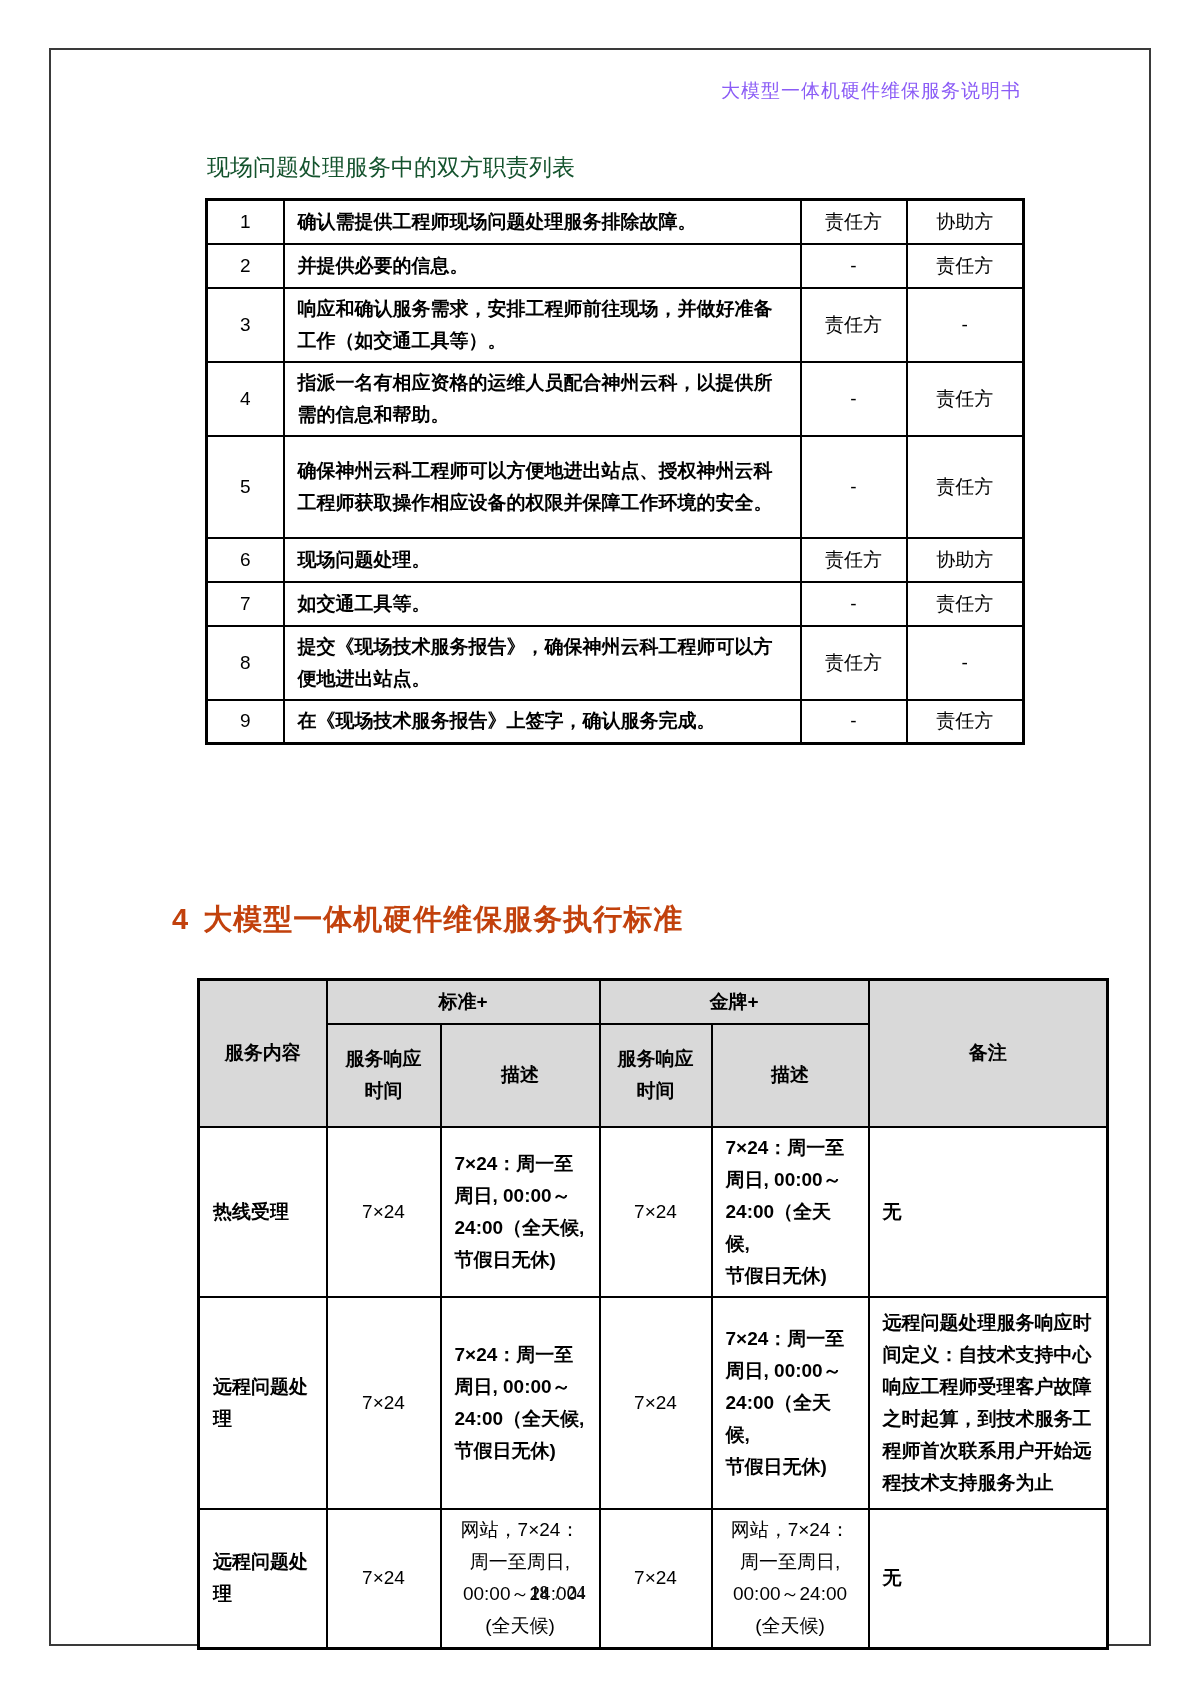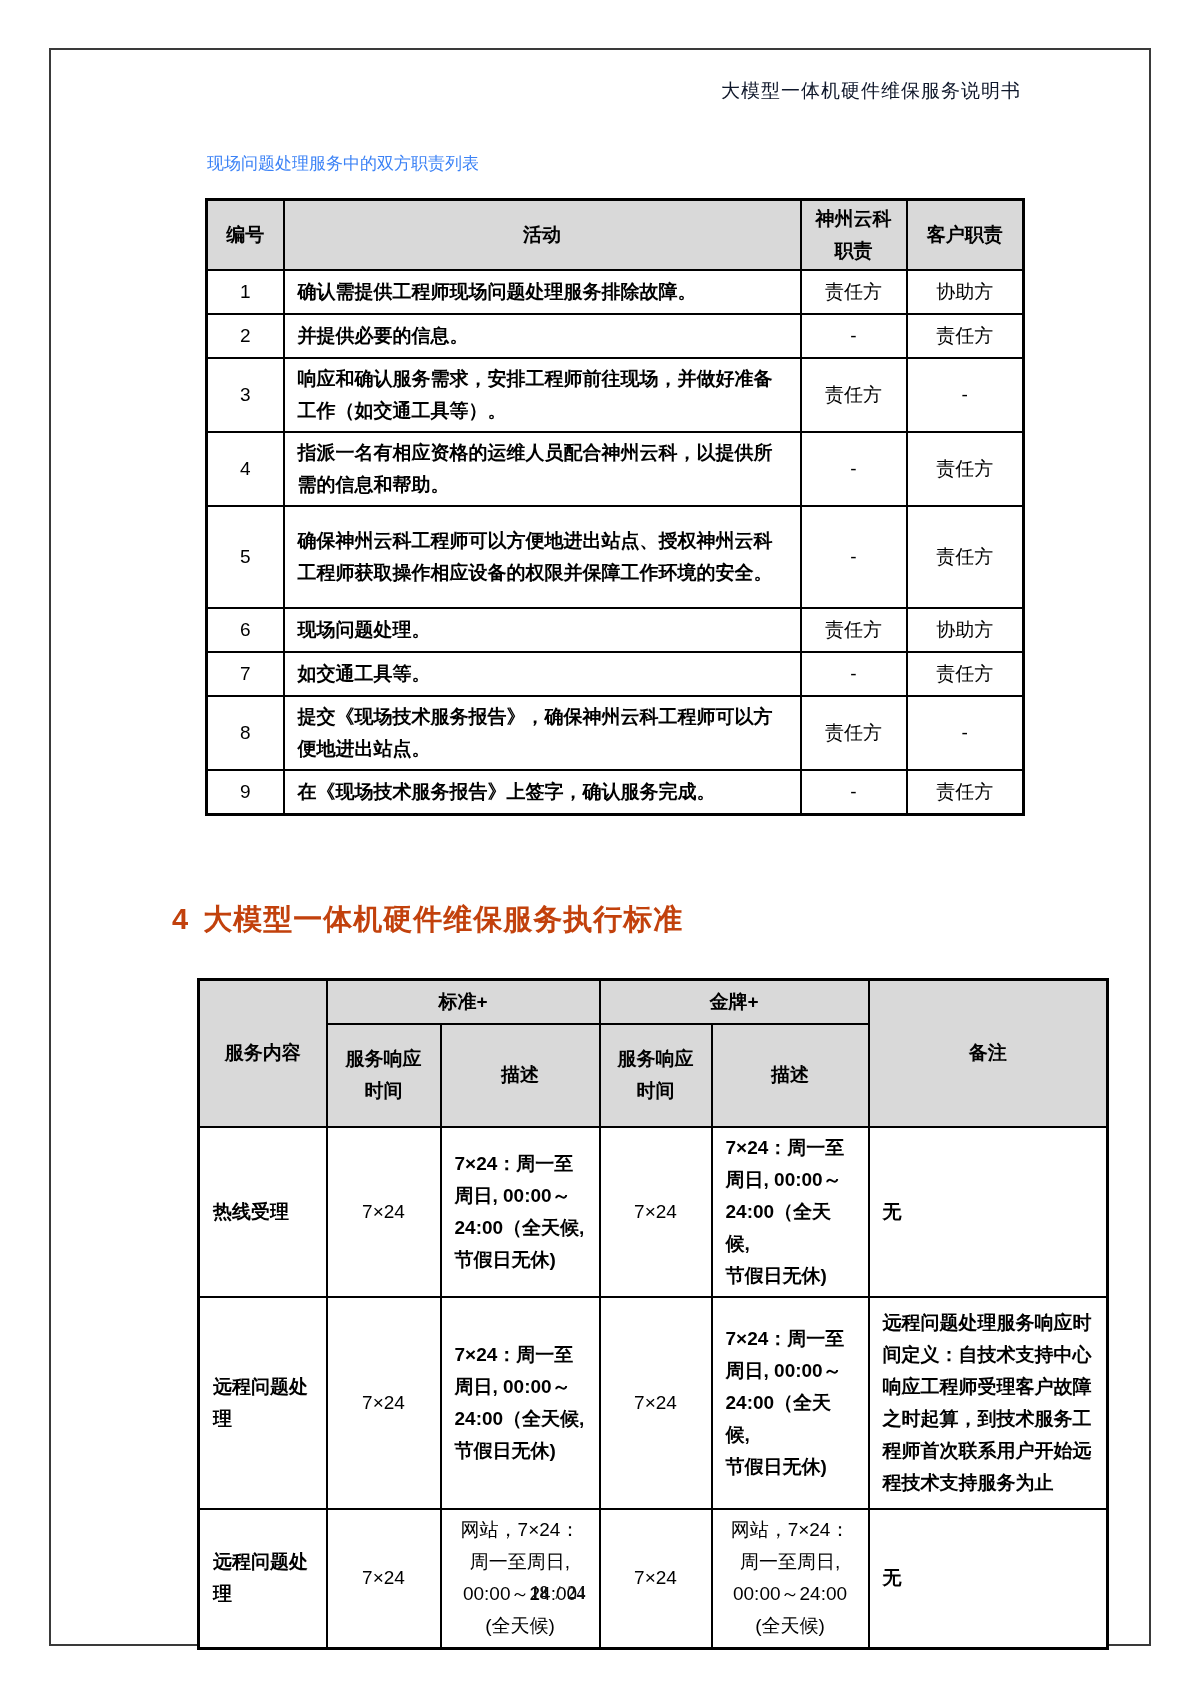--- a/index.html
+++ b/index.html
@@ -7,24 +7,24 @@
     width:1200px;height:1698px;background:#ffffff;position:relative;
     font-family:"Liberation Sans", sans-serif;color:#000;
     -webkit-font-smoothing:antialiased;
   }
   .page-border{
     position:absolute;left:49px;top:48px;width:1102px;height:1598px;
     border:2px solid #3a3a3a;box-sizing:border-box;
   }
   .doc-header{
     position:absolute;top:78px;right:179px;
-    font-family:"Liberation Serif", serif;font-size:19px;letter-spacing:1px;color:#0f172a;
+    font-family:"Liberation Serif", serif;font-size:19px;letter-spacing:1px;color:#8b5cf6;
   }
   .intro{
-    position:absolute;left:207px;top:152px;font-size:17px;color:#3b82f6;
+    position:absolute;left:207px;top:152px;font-size:23px;color:#14532d;
   }
   table{border-collapse:collapse;table-layout:fixed;position:absolute;font-size:19px;line-height:32px;color:#000;}
   table th, table td{border:2px solid #000;box-sizing:border-box;overflow:hidden;}
   th{background:#d9d9d9;font-weight:bold;text-align:center;vertical-align:middle;padding:2px 4px;}
   td{vertical-align:middle;background:#fff;}
   .t1{left:205px;top:198px;width:817px;border:3px solid #000;}
   .t2{left:197px;top:978px;width:909px;border:3px solid #000;}
   td.c{text-align:center;padding:2px 4px;}
   td.l{text-align:left;padding:4px 13px;font-weight:bold;}
   .pre{white-space:pre-line;}
@@ -51,27 +51,20 @@
   <div class="intro">现场问题处理服务中的双方职责列表</div>
 
   <table class="t1">
     <colgroup>
       <col style="width:77px">
         <col style="width:517px">
         <col style="width:106px">
         <col style="width:117px">
     </colgroup>
     <tbody>
-        <tr style="height:66px">
-      <th class="pre">编号</th>
-      <th class="pre">活动</th>
-      <th class="pre">神州云科
-职责</th>
-      <th class="pre">客户职责</th>
-    </tr>
     <tr style="height:44px">
       <td class="c">1</td>
       <td class="l">确认需提供工程师现场问题处理服务排除故障。</td>
       <td class="c">责任方</td>
       <td class="c">协助方</td>
     </tr>
     <tr style="height:44px">
       <td class="c">2</td>
       <td class="l">并提供必要的信息。</td>
       <td class="c">-</td>

